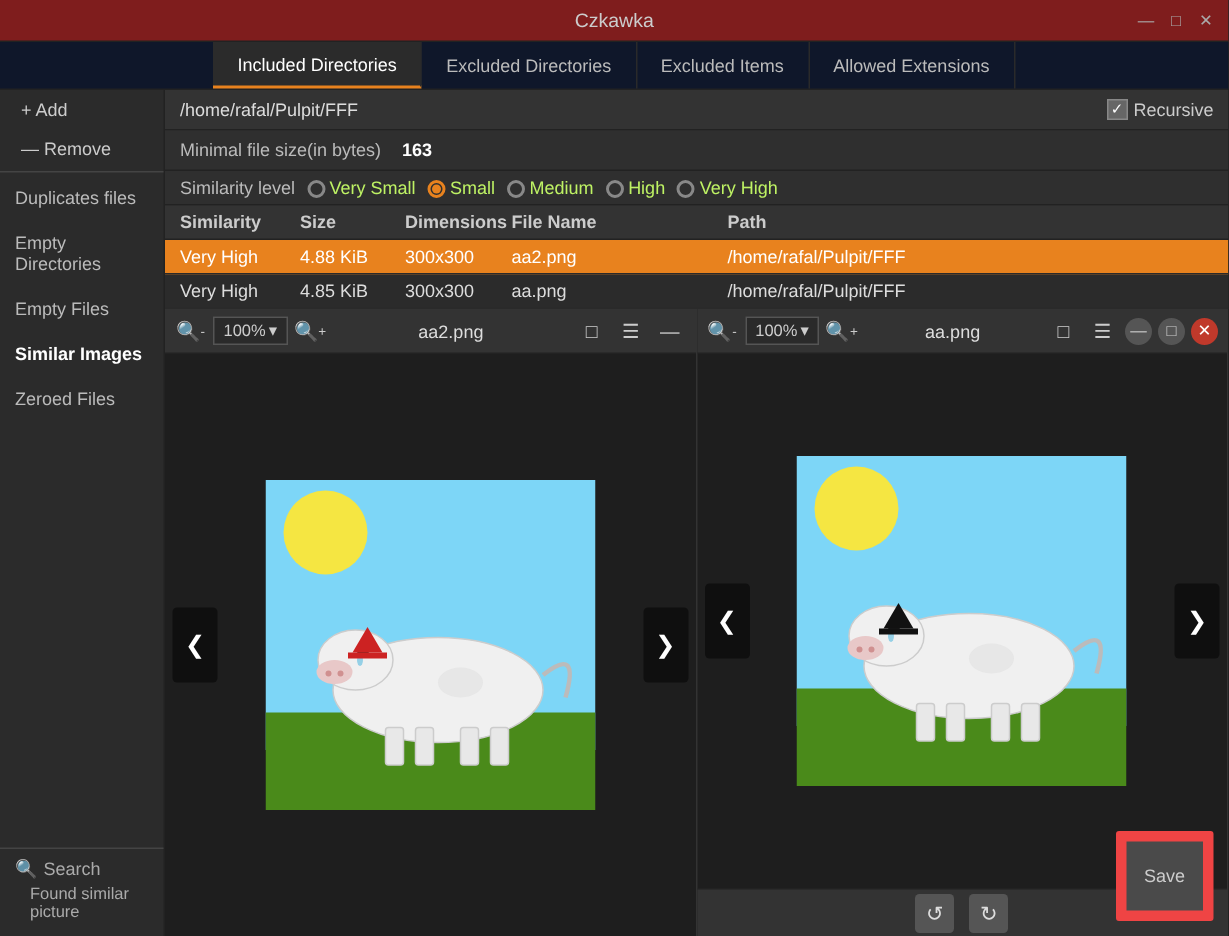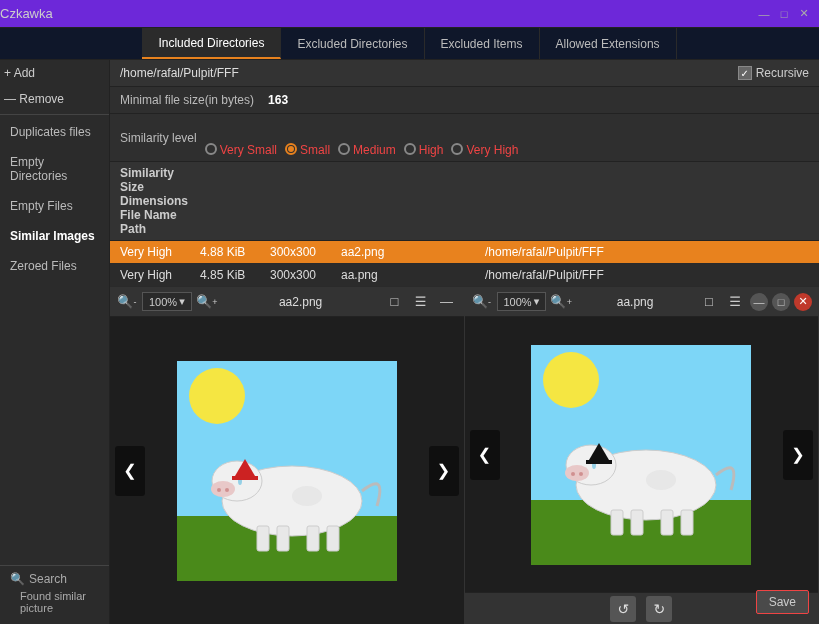--- a/index.html
+++ b/index.html
@@ -9,24 +9,25 @@
       background: #2b2b2b;
       font-family: 'Segoe UI', Arial, sans-serif;
       font-size: 12px;
       color: #ddd;
       overflow: hidden;
       position: relative;
     }
 
     
     .titlebar {
-      background: #6d28d9;
+      background: #7f1d1d;
       height: 28px;
       display: flex;
       align-items: center;
+      justify-content: center;
       position: relative;
       border-bottom: 1px solid #222;
     }
     .titlebar-title {
       font-size: 13px;
       color: #ccc;
     }
     .titlebar-controls {
       position: absolute;
       right: 8px;
@@ -77,21 +78,21 @@
     
     .sidebar {
       width: 110px;
       background: #2b2b2b;
       border-right: 1px solid #222;
       display: flex;
       flex-direction: column;
       flex-shrink: 0;
     }
     .sidebar-btn {
-      padding: 6px 4px;
+      padding: 6px 14px;
       cursor: pointer;
       color: #ccc;
       font-size: 12px;
       display: flex;
       align-items: flex-start;
       gap: 4px;
     }
     .sidebar-divider {
       height: 1px;
       background: #444;
@@ -182,24 +183,23 @@
       background: #2f2f2f;
       padding: 4px 10px;
       display: flex;
       align-items: center;
       gap: 8px;
       border-bottom: 1px solid #222;
       font-size: 12px;
     }
     .radio-option {
       display: flex;
-      align-items: flex-start;
+      align-items: flex-end;
       gap: 3px;
-      color: #ef4444;
-      margin-top: 25px;
+      color: #bef264;
     }
     .radio-dot {
       width: 12px;
       height: 12px;
       border-radius: 50%;
       border: 2px solid #888;
       display: flex;
       align-items: center;
       justify-content: center;
     }
@@ -211,28 +211,27 @@
       width: 6px;
       height: 6px;
       border-radius: 50%;
       background: #e8821e;
     }
 
     
     .table-header {
       background: #333;
       display: flex;
-      align-items: flex-start;
+      align-items: center;
       padding: 4px 10px;
       border-bottom: 1px solid #222;
       font-size: 12px;
       font-weight: bold;
       color: #ccc;
       gap: 0;
-      flex-direction: column;
     }
     .col-similarity { width: 80px; }
     .col-size { width: 70px; }
     .col-dimensions { width: 71px; }
     .col-filename { width: 144px; }
     .col-path { flex: 1; }
 
     
     .table-row {
       display: flex;
@@ -379,23 +378,23 @@
       color: #ddd;
       font-size: 14px;
     }
 
     
     .save-btn {
       position: absolute;
       bottom: 10px;
       right: 10px;
       background: #4a4a4a;
-      border: 1px solid #ef4444;
-      color: #ccc;
-      padding: 4px 12px;
+      border: 7px solid #ef4444;
+      color: #ccc;
+      padding: 16px 12px;
       cursor: pointer;
       font-size: 12px;
       border-radius: 2px;
     }
 
     
     .cow-svg {
       width: 220px;
       height: 220px;
     }

